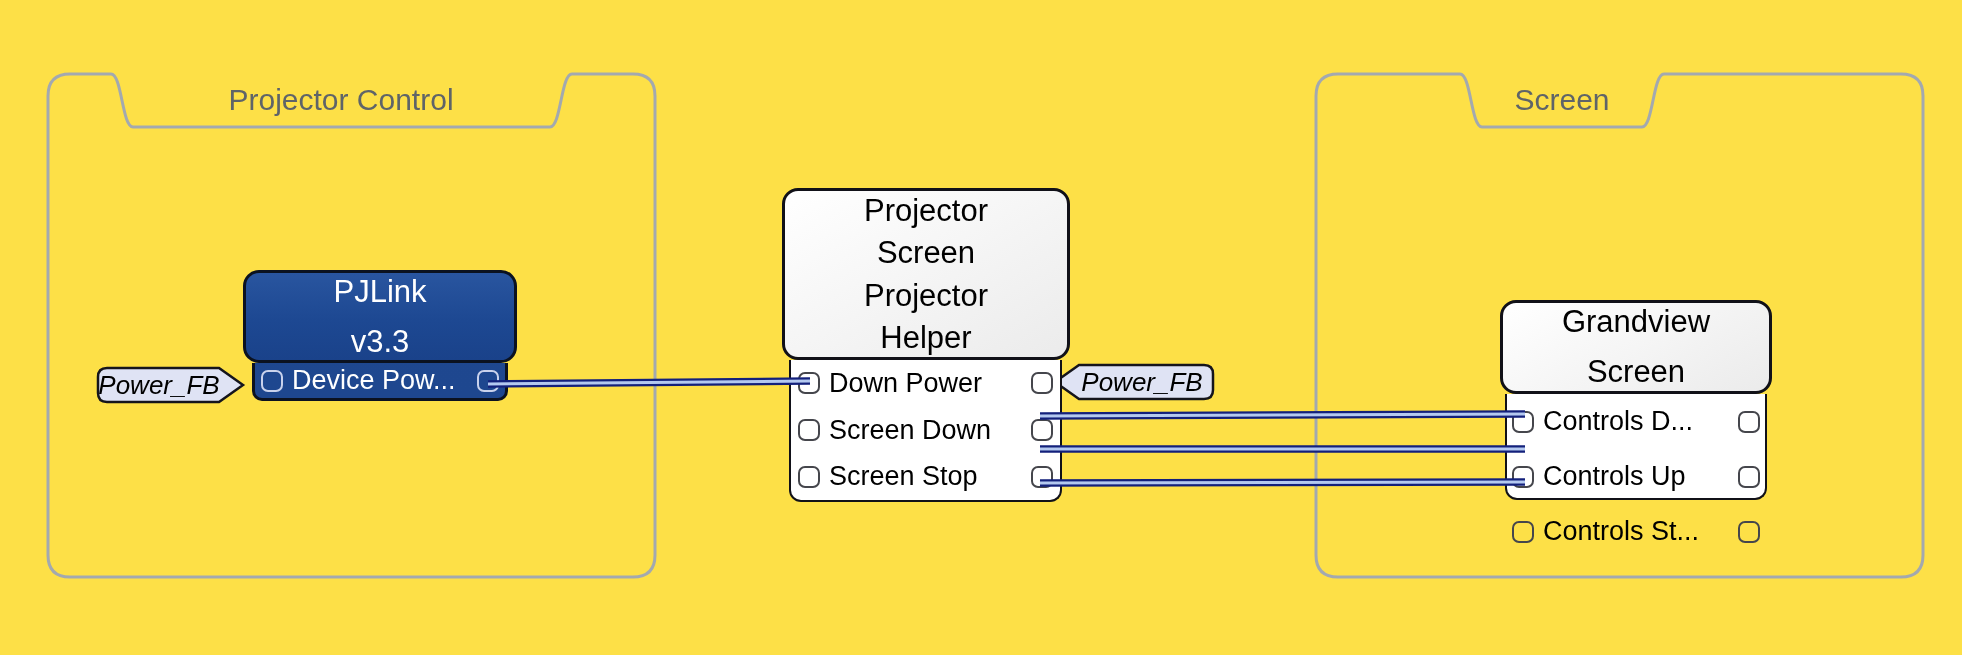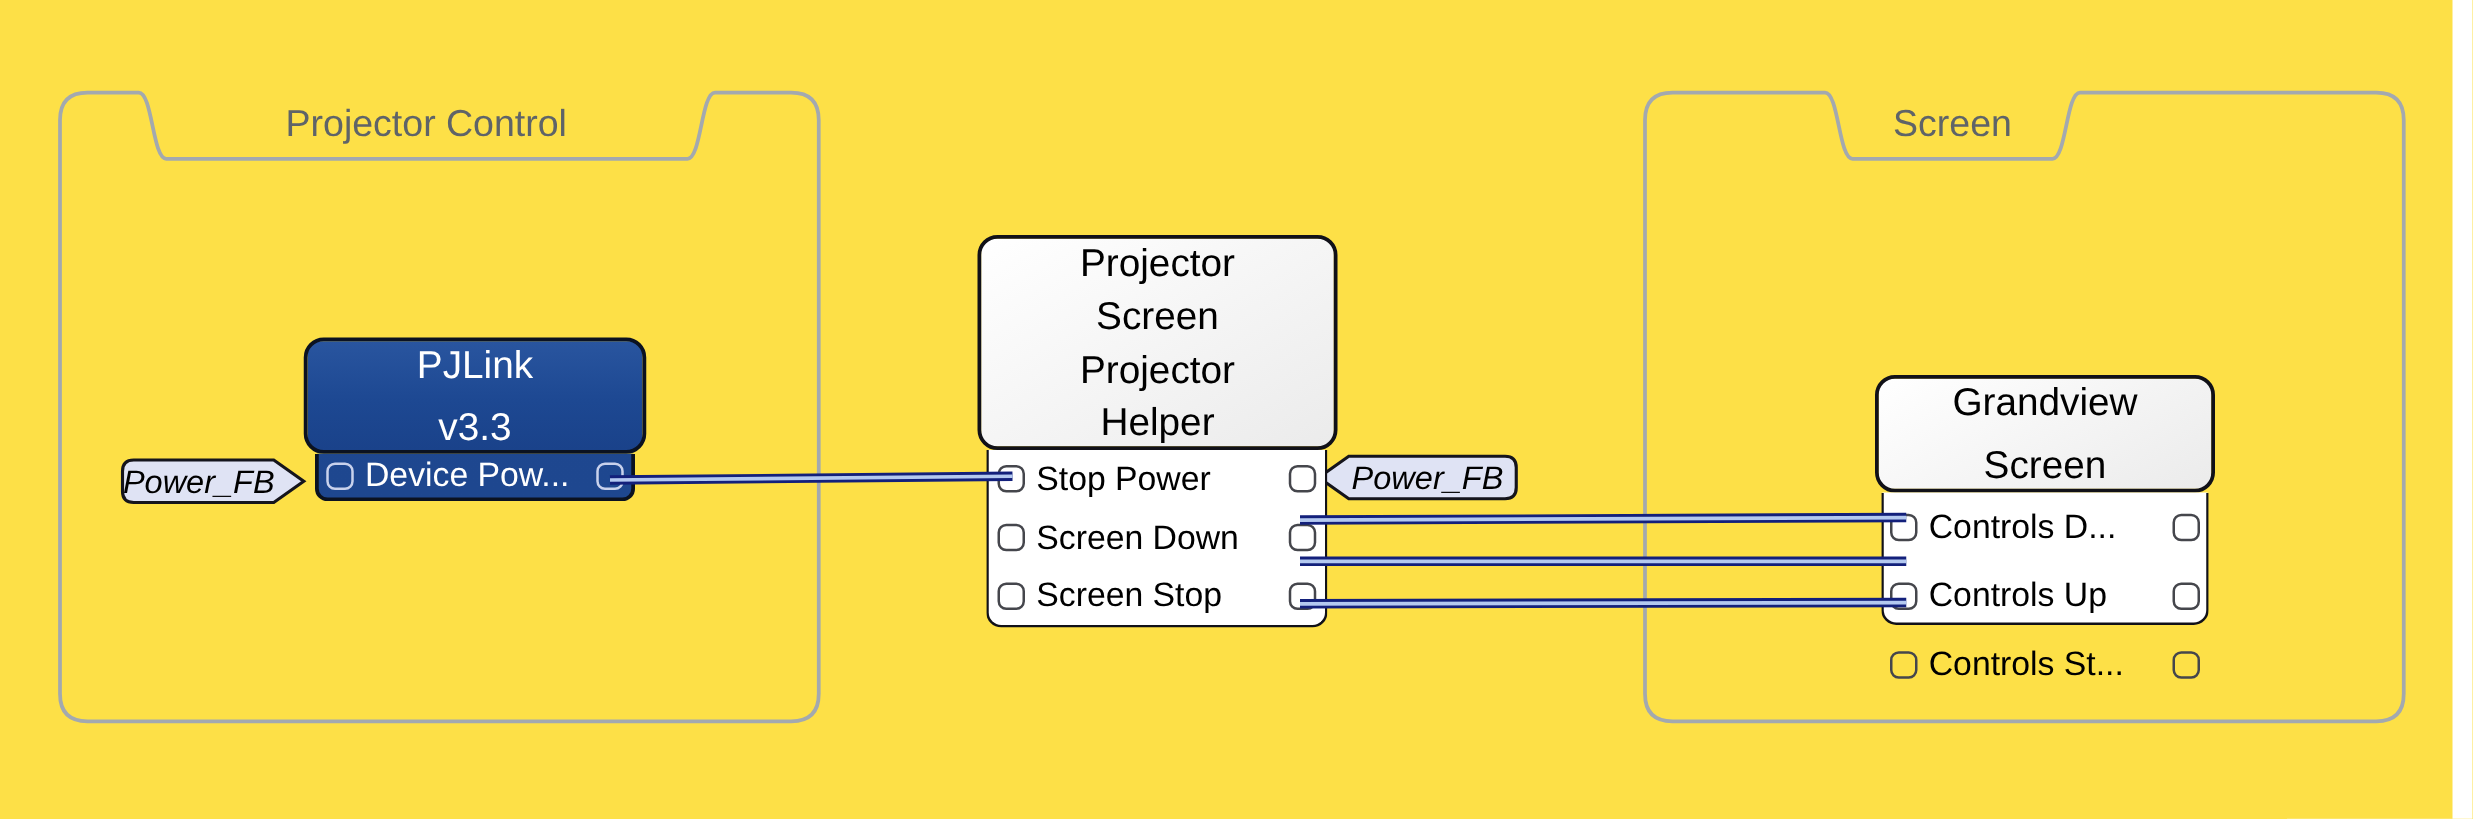--- a/index.html
+++ b/index.html
@@ -82,21 +82,21 @@
 
     <div class="node-header light-header" id="helper-header">
       <div class="title-line">Projector</div>
       <div class="title-line">Screen</div>
       <div class="title-line">Projector</div>
       <div class="title-line">Helper</div>
     </div>
     <div id="helper-body">
       <div class="pin-row">
         <span class="pin pin-dark"></span>
-        <span class="pin-label dark">Stop Power</span>
+        <span class="pin-label dark">Down Power</span>
         <span class="pin pin-dark"></span>
       </div>
       <div class="pin-row">
         <span class="pin pin-dark"></span>
         <span class="pin-label dark">Screen Down</span>
         <span class="pin pin-dark"></span>
       </div>
       <div class="pin-row">
         <span class="pin pin-dark"></span>
         <span class="pin-label dark">Screen Stop</span>

